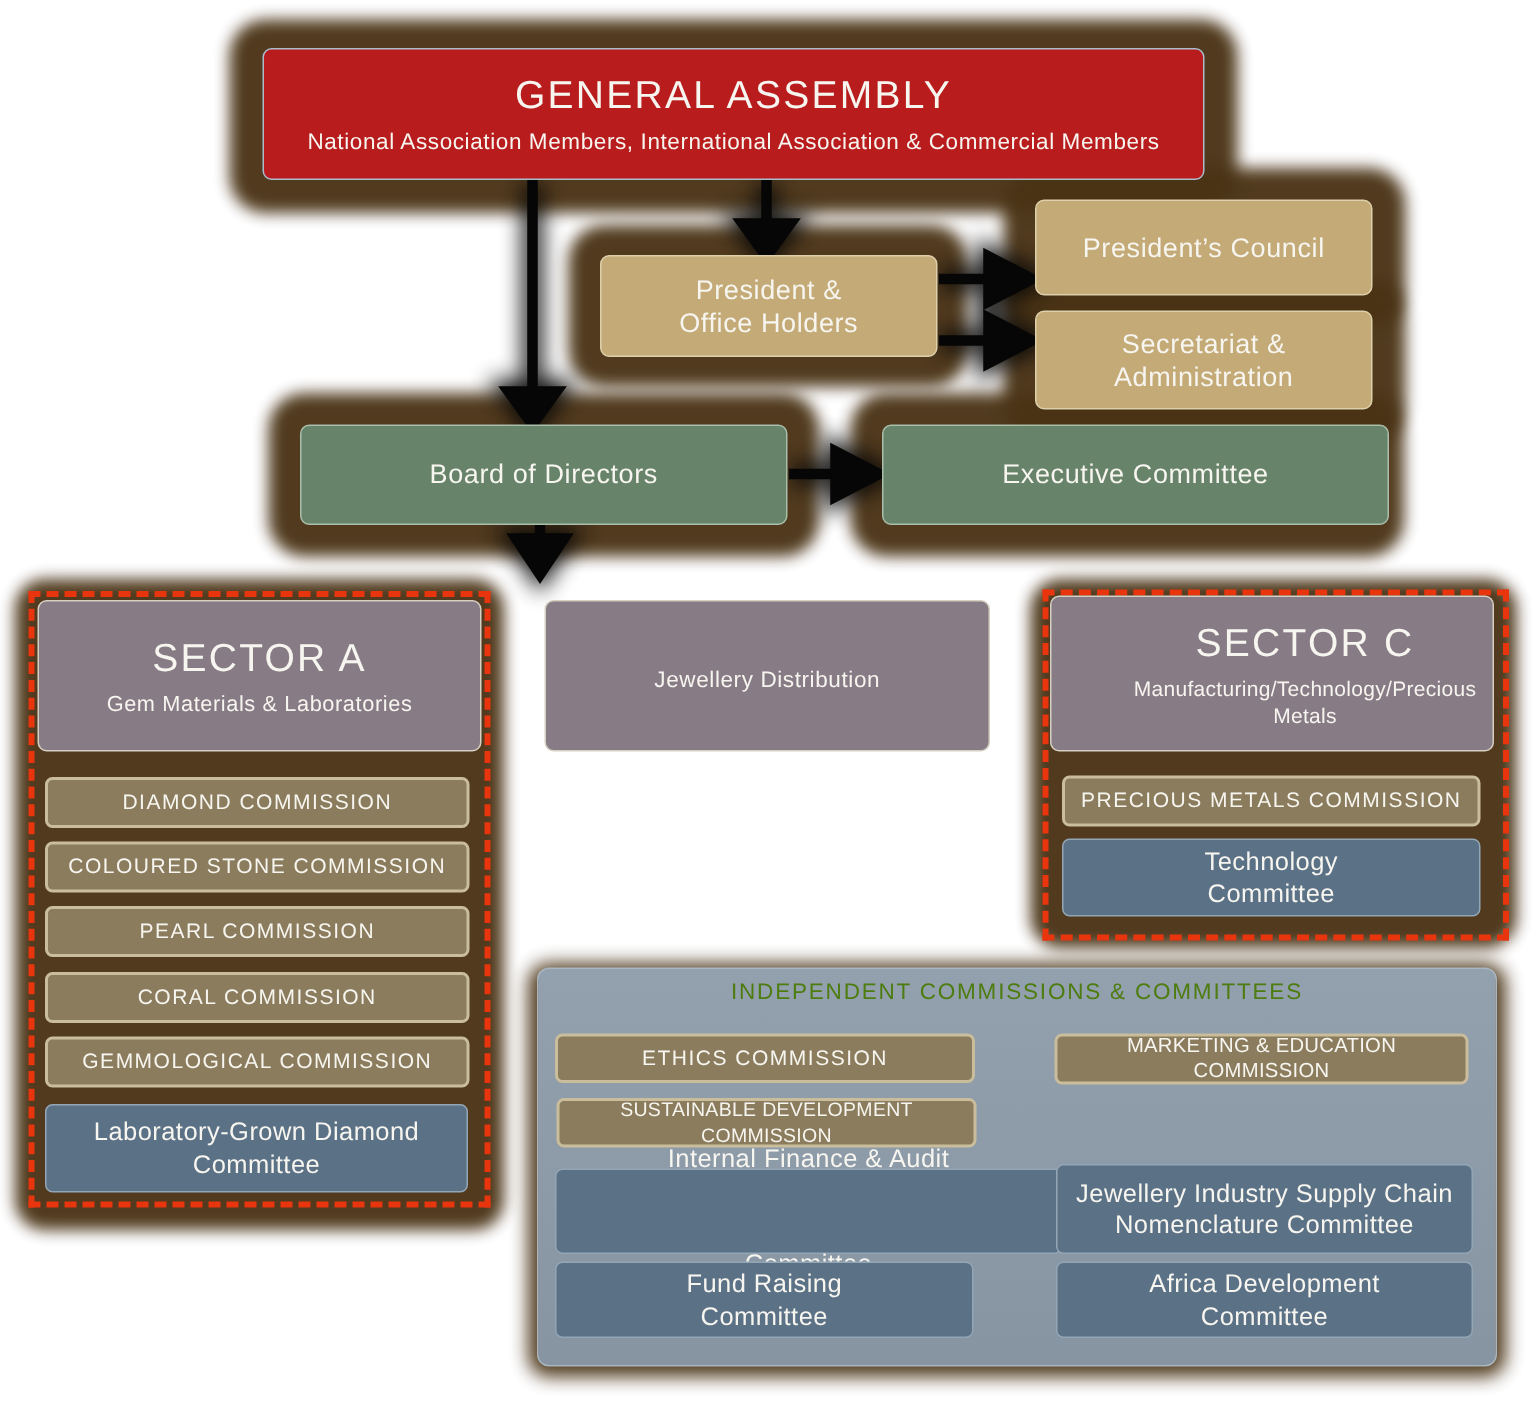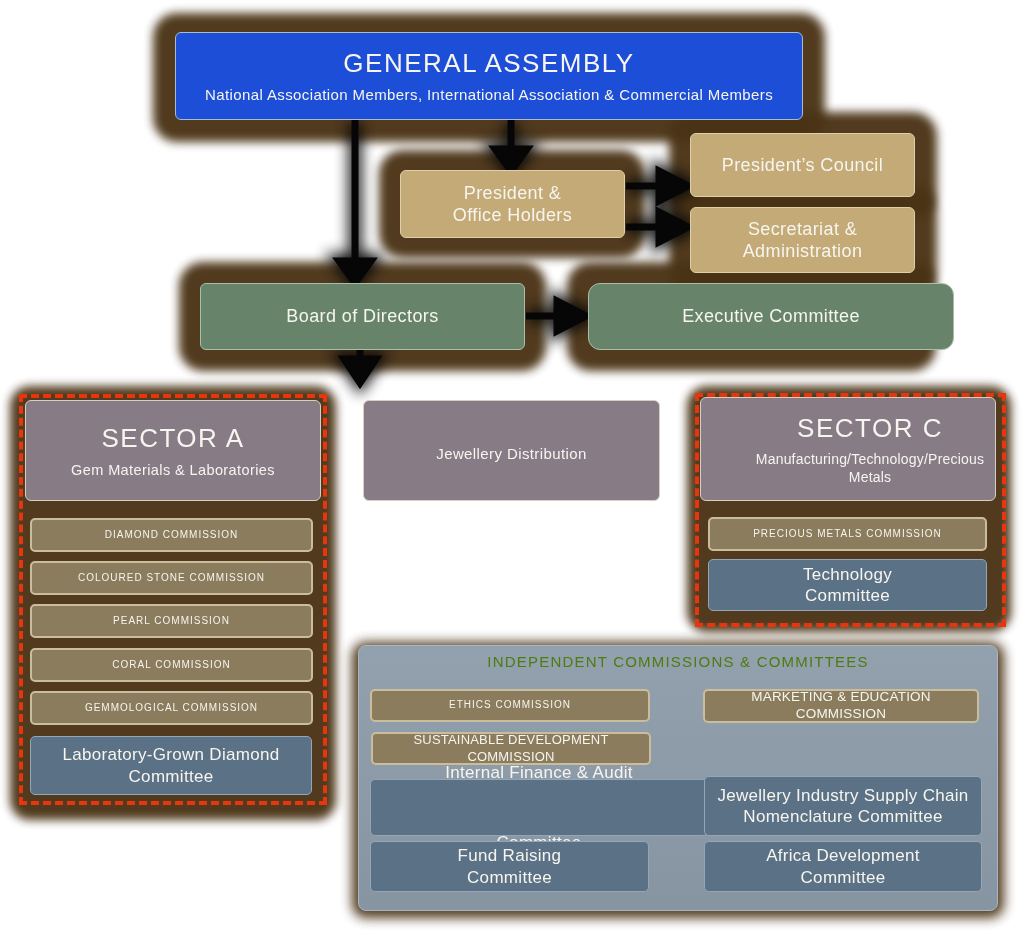--- a/index.html
+++ b/index.html
@@ -13,31 +13,31 @@
   .halo { position:absolute; background:#4a3315; border-radius:24px; filter:blur(5px); z-index:1; opacity:.96; }
   
   #arrow-blur { position:absolute; left:0; top:0; z-index:2; filter:blur(7px); opacity:.9; }
   #arrow-crisp { position:absolute; left:0; top:0; z-index:2; }
   
   .node {
     position:absolute; z-index:5; display:flex; flex-direction:column;
     align-items:center; justify-content:center; text-align:center;
     color:#f7f5ef; border-radius:6px; line-height:1.25;
   }
-  .blue   { background:#1d4ed8; border:1px solid #a8bccd; }
+  .blue   { background:#b91c1c; border:1px solid #a8bccd; }
   .tan    { background:#c3aa77; border:1px solid #ddd0aa; }
   .olive  { background:#8a7c5d; border:2px solid #c9bd9c; border-radius:5px; }
   .green  { background:#67836a; border:1px solid #aabfab; }
   .mauve  { background:#877b85; border:1px solid #d6d0c2; }
   .slate  { background:#5b7186; border:1px solid #93a6b5; border-radius:5px; }
   .panel  { background:linear-gradient(180deg,#93a0ae,#8794a2); border:1px solid #aab5c0; border-radius:8px; z-index:3; }
   .t-big    { font-size:26px; letter-spacing:1.5px; font-weight:400; }
   .t-sub    { font-size:15px; letter-spacing:.4px; margin-top:7px; }
   .t-mid    { font-size:18px; letter-spacing:.4px;justify-content:center; }
-  .t-comm   { font-size:10px; letter-spacing:1px; font-weight:400; }
+  .t-comm   { font-size:14px; letter-spacing:1px; font-weight:400; }
   .t-comm-s { font-size:13px; letter-spacing:.2px; }
   .t-cmte   { font-size:17px; letter-spacing:.3px; }
   .dash { position:absolute; border:4px dashed #e8350e; z-index:4; }
   .panel-title { position:absolute; z-index:5; width:640px; text-align:center; color:#4d7c0f;
     font-size:15px; letter-spacing:1.2px; }
 </style>
 </head>
 <body>
 
 <div id="canvas">
@@ -101,21 +101,21 @@
 
   <div class="node tan t-mid" style="left:690px;top:207px;width:225px;height:66px;">
     <div>Secretariat &amp;</div>
     <div>Administration</div>
   </div>
 
   <div class="node green t-mid" style="left:200px;top:283px;width:325px;height:67px;">
     <div>Board of Directors</div>
   </div>
 
-  <div class="node green t-mid" style="left:588px;top:283px;width:366px;height:67px;border-radius:12px;">
+  <div class="node green t-mid" style="left:588px;top:283px;width:338px;height:67px;">
     <div>Executive Committee</div>
   </div>
 
   <div class="dash" style="left:19px;top:394px;width:308px;height:411px;"></div>
   <div class="node mauve" style="left:25px;top:400px;width:296px;height:101px;">
     <div class="t-big">SECTOR A</div>
     <div class="t-sub" style="font-size:14.5px;">Gem Materials &amp; Laboratories</div>
   </div>
   <div class="node olive t-comm" style="left:30px;top:518px;width:283px;height:34px;">
       <div>DIAMOND COMMISSION</div>

